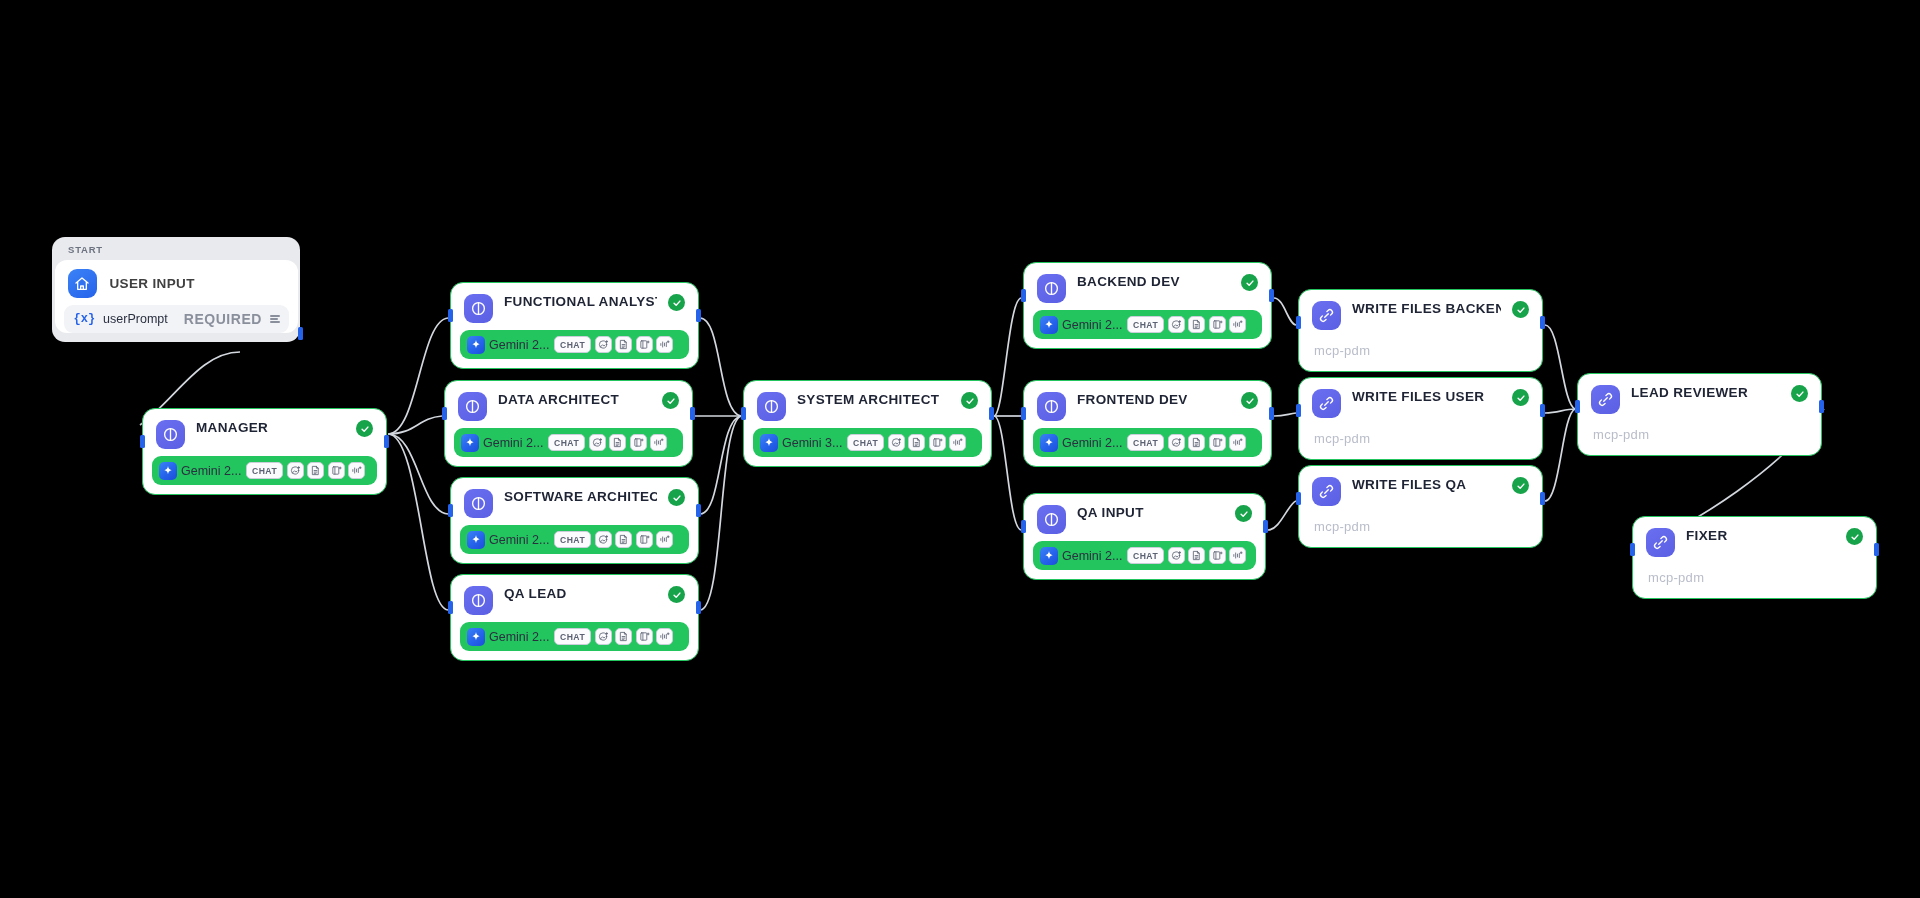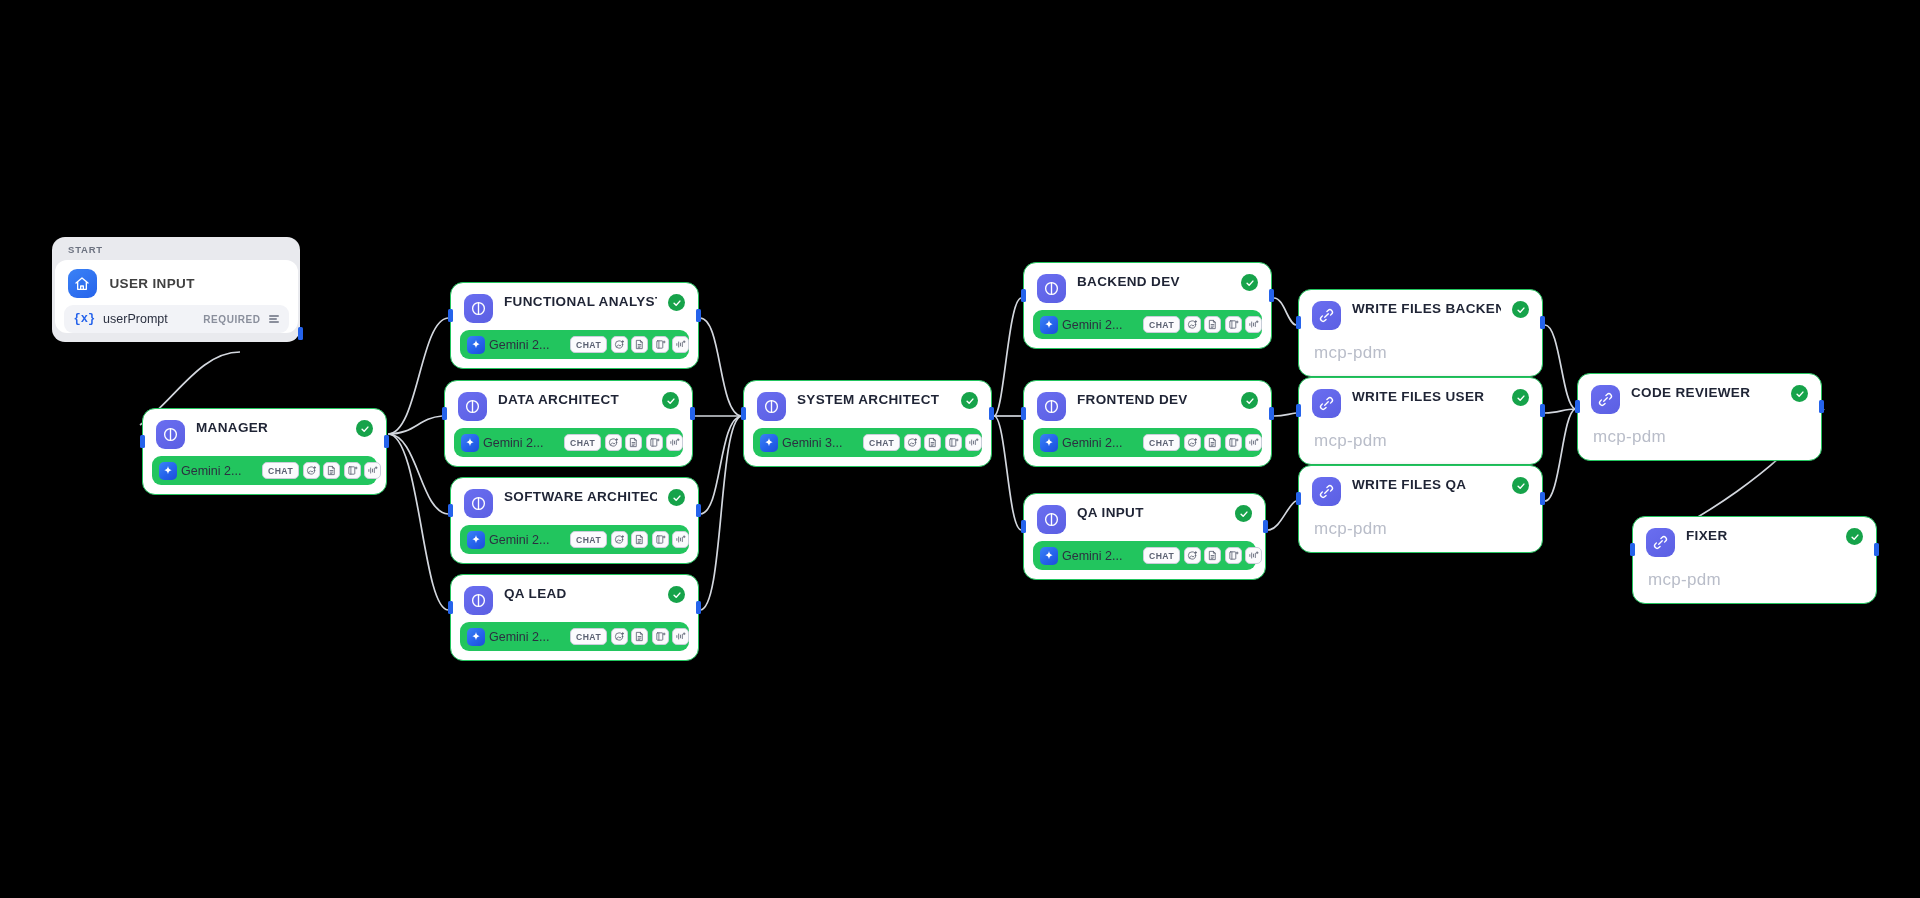--- a/index.html
+++ b/index.html
@@ -85,34 +85,33 @@
   .chat-chip {
     font-size: 8.6px;
     font-weight: 600;
     letter-spacing: 0.5px;
     color: #5b6172;
     border: 1px solid #c9cdd9;
     border-radius: 5px;
     padding: 2.5px 4.5px;
     background: #fbfbfd;
     white-space: nowrap;
-    margin-left: 16px;
   }
   .cap-chip {
     width: 17px; height: 17px;
     border: 1px solid #c9cdd9;
     border-radius: 5px;
     background: #fbfbfd;
     display: flex; align-items: center; justify-content: center;
     flex: 0 0 17px;
   }
   .caps { display: flex; gap: 3.5px; align-items: center; }
   .mcp-label {
     padding: 0 0 13px 15px;
-    font-size: 17px;
+    font-size: 13px;
     color: #b9bdc9;
     letter-spacing: 0.3px;
   }
   .mcp-spacer { height: 6px; }
   
   .start-node {
     position: absolute;
     z-index: 2;
     background: #e9eaee;
     border-radius: 13px;
@@ -160,21 +159,21 @@
   .param-var {
     font-size: 12px; font-weight: 700;
     color: #2563eb;
     font-family: "Liberation Mono", monospace;
   }
   .param-name {
     font-size: 12.5px; color: #2b3040;
     flex: 1 1 auto;
   }
   .param-req {
-    font-size: 10px; font-weight: 600;
+    font-size: 14px; font-weight: 600;
     letter-spacing: 0.55px; color: #8a8f9c; margin-left: 8px;
   }
   .param-lines { display: flex; flex-direction: column; gap: 1.6px; }
   .param-lines i {
     display: block; height: 1.4px; background: #8a8f9c; border-radius: 1px;
   }
   .param-lines i:nth-child(1){ width: 10px; }
   .param-lines i:nth-child(2){ width: 8px; }
   .param-lines i:nth-child(3){ width: 10px; }
   
@@ -822,21 +821,21 @@
       </div>
       <div class="node" style="left: 1577px; top: 373px; width: 245px;">
         <div class="node-head">
           <span class="sq-icon">
             <svg width="17" height="17" viewBox="0 0 24 24" fill="none" stroke="#ffffff" stroke-width="1.9" stroke-linecap="round" stroke-linejoin="round">
               <path d="M9.5 14.5 14.5 9.5"></path>
               <path d="M12.6 6.4 14.2 4.8a3.6 3.6 0 0 1 5.1 5.1l-1.6 1.6"></path>
               <path d="M11.4 17.6 9.8 19.2a3.6 3.6 0 0 1-5.1-5.1l1.6-1.6"></path>
             </svg>
           </span>
-          <span class="node-title">CODE REVIEWER</span>
+          <span class="node-title">LEAD REVIEWER</span>
           <span class="check">
             <svg width="10" height="10" viewBox="0 0 24 24" fill="none" stroke="#ffffff" stroke-width="3.4" stroke-linecap="round" stroke-linejoin="round">
               <path d="M5 12.5 10 17.5 19 7.5"></path>
             </svg>
           </span>
         </div>
         <div class="mcp-spacer"></div>
         <div class="mcp-label">mcp-pdm</div>
         <span class="port head-left"></span>
         <span class="port head-right"></span>

